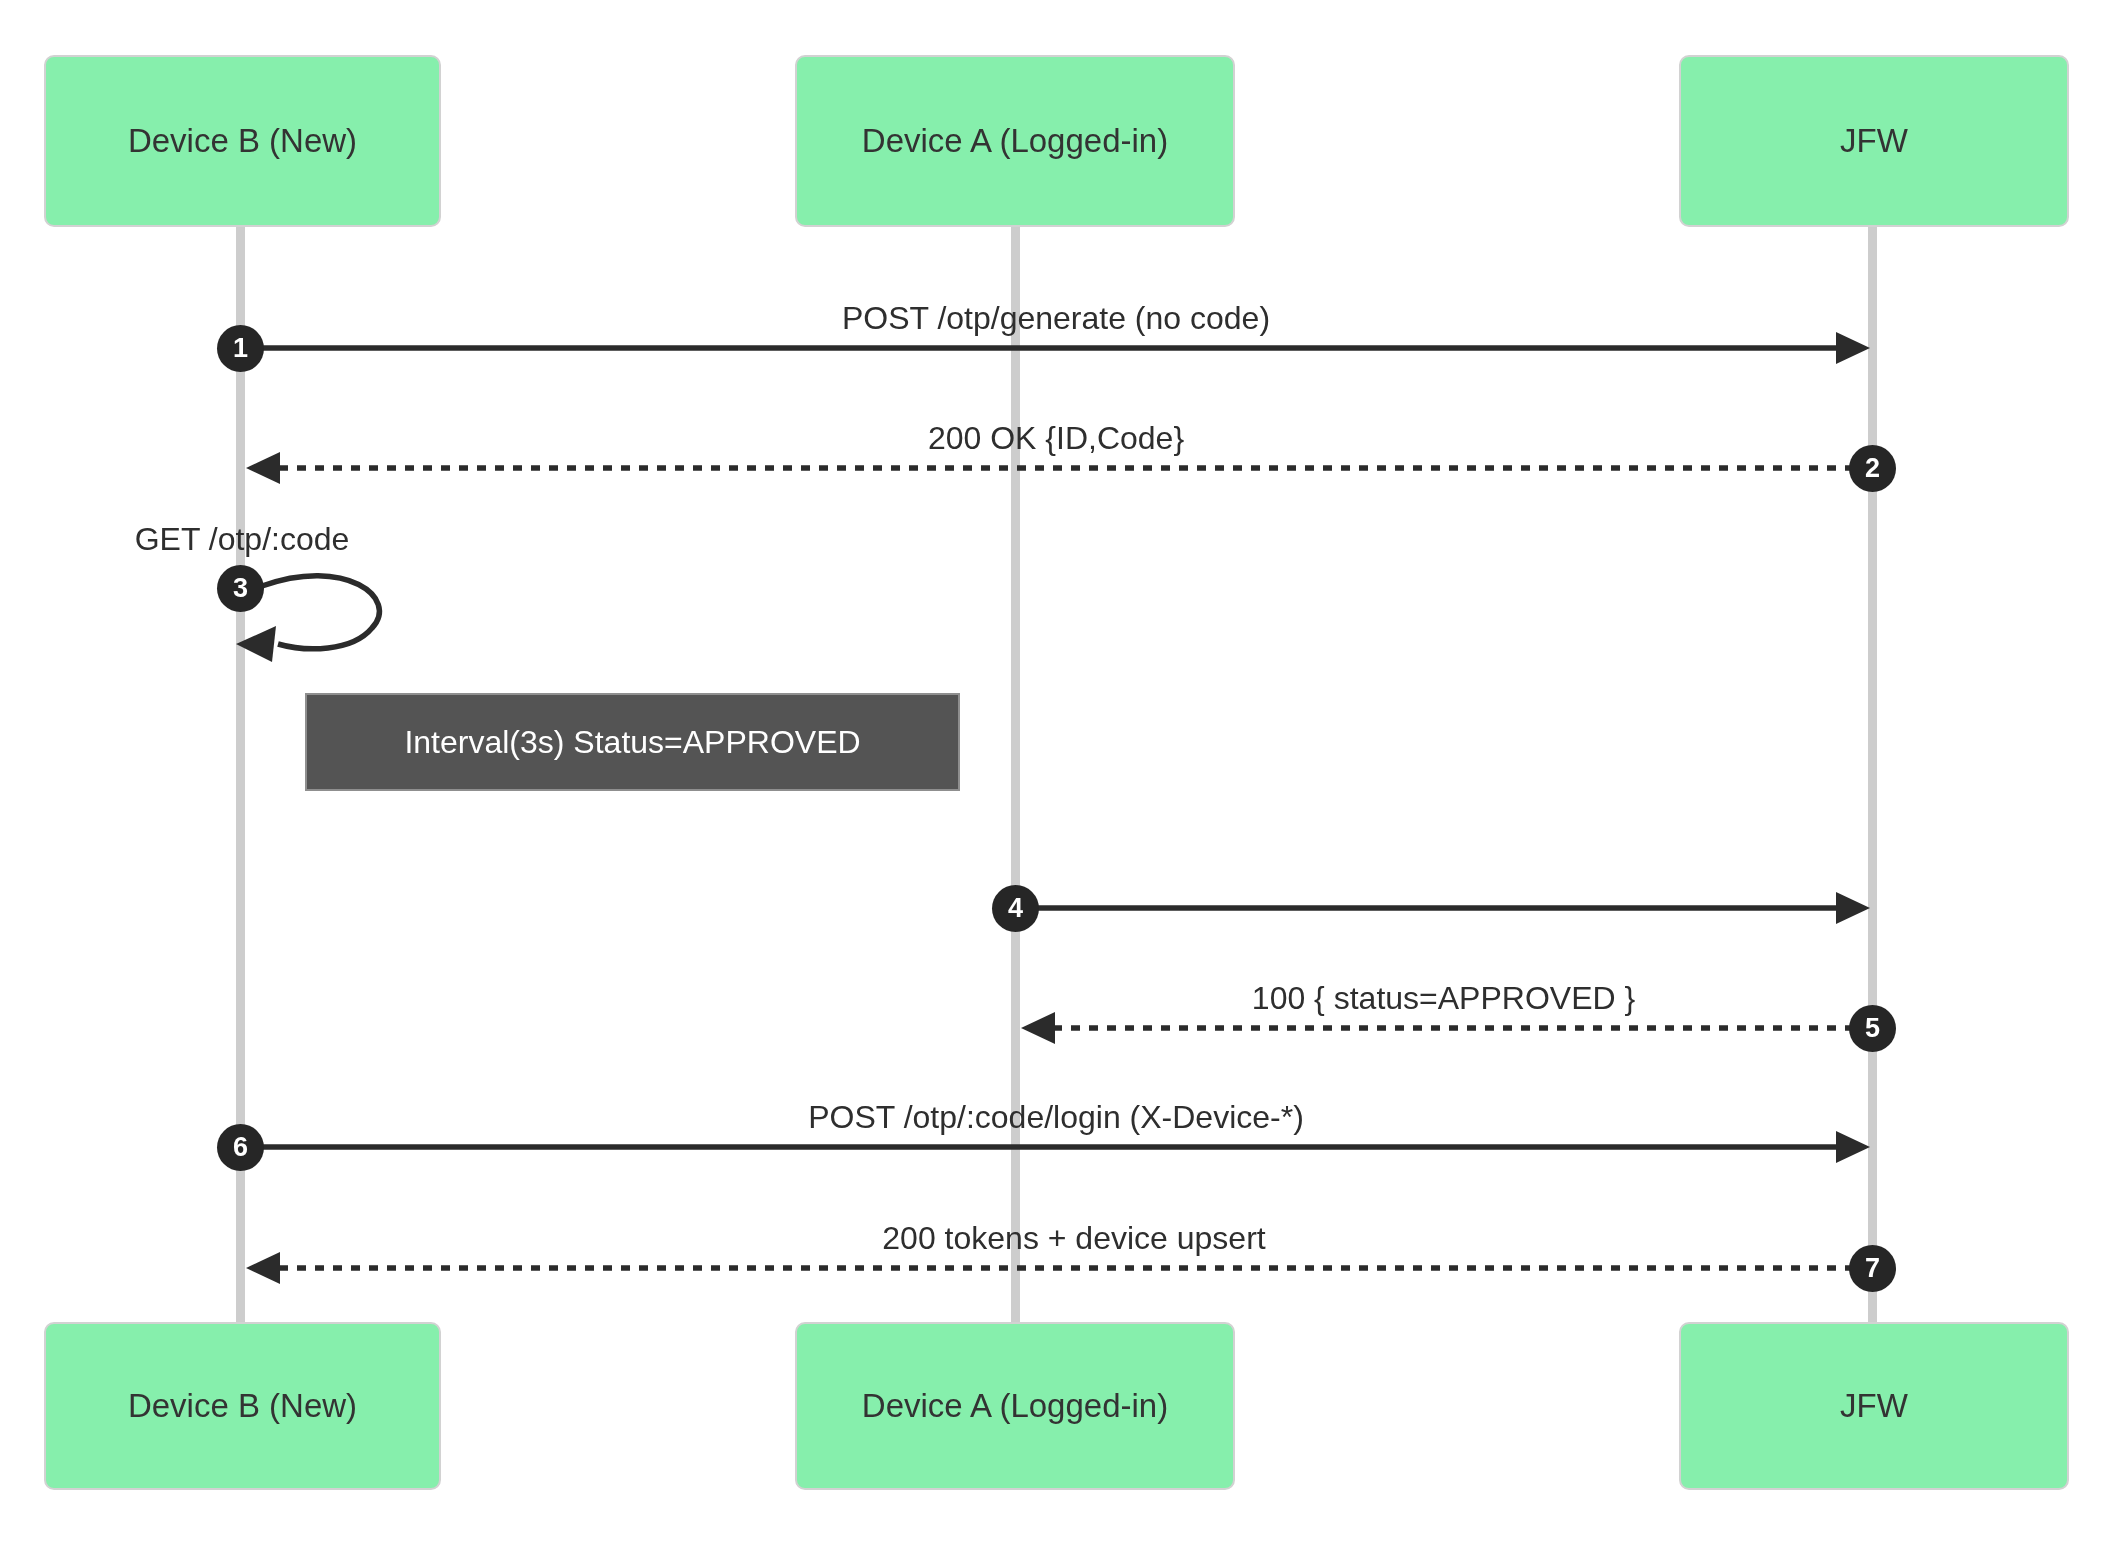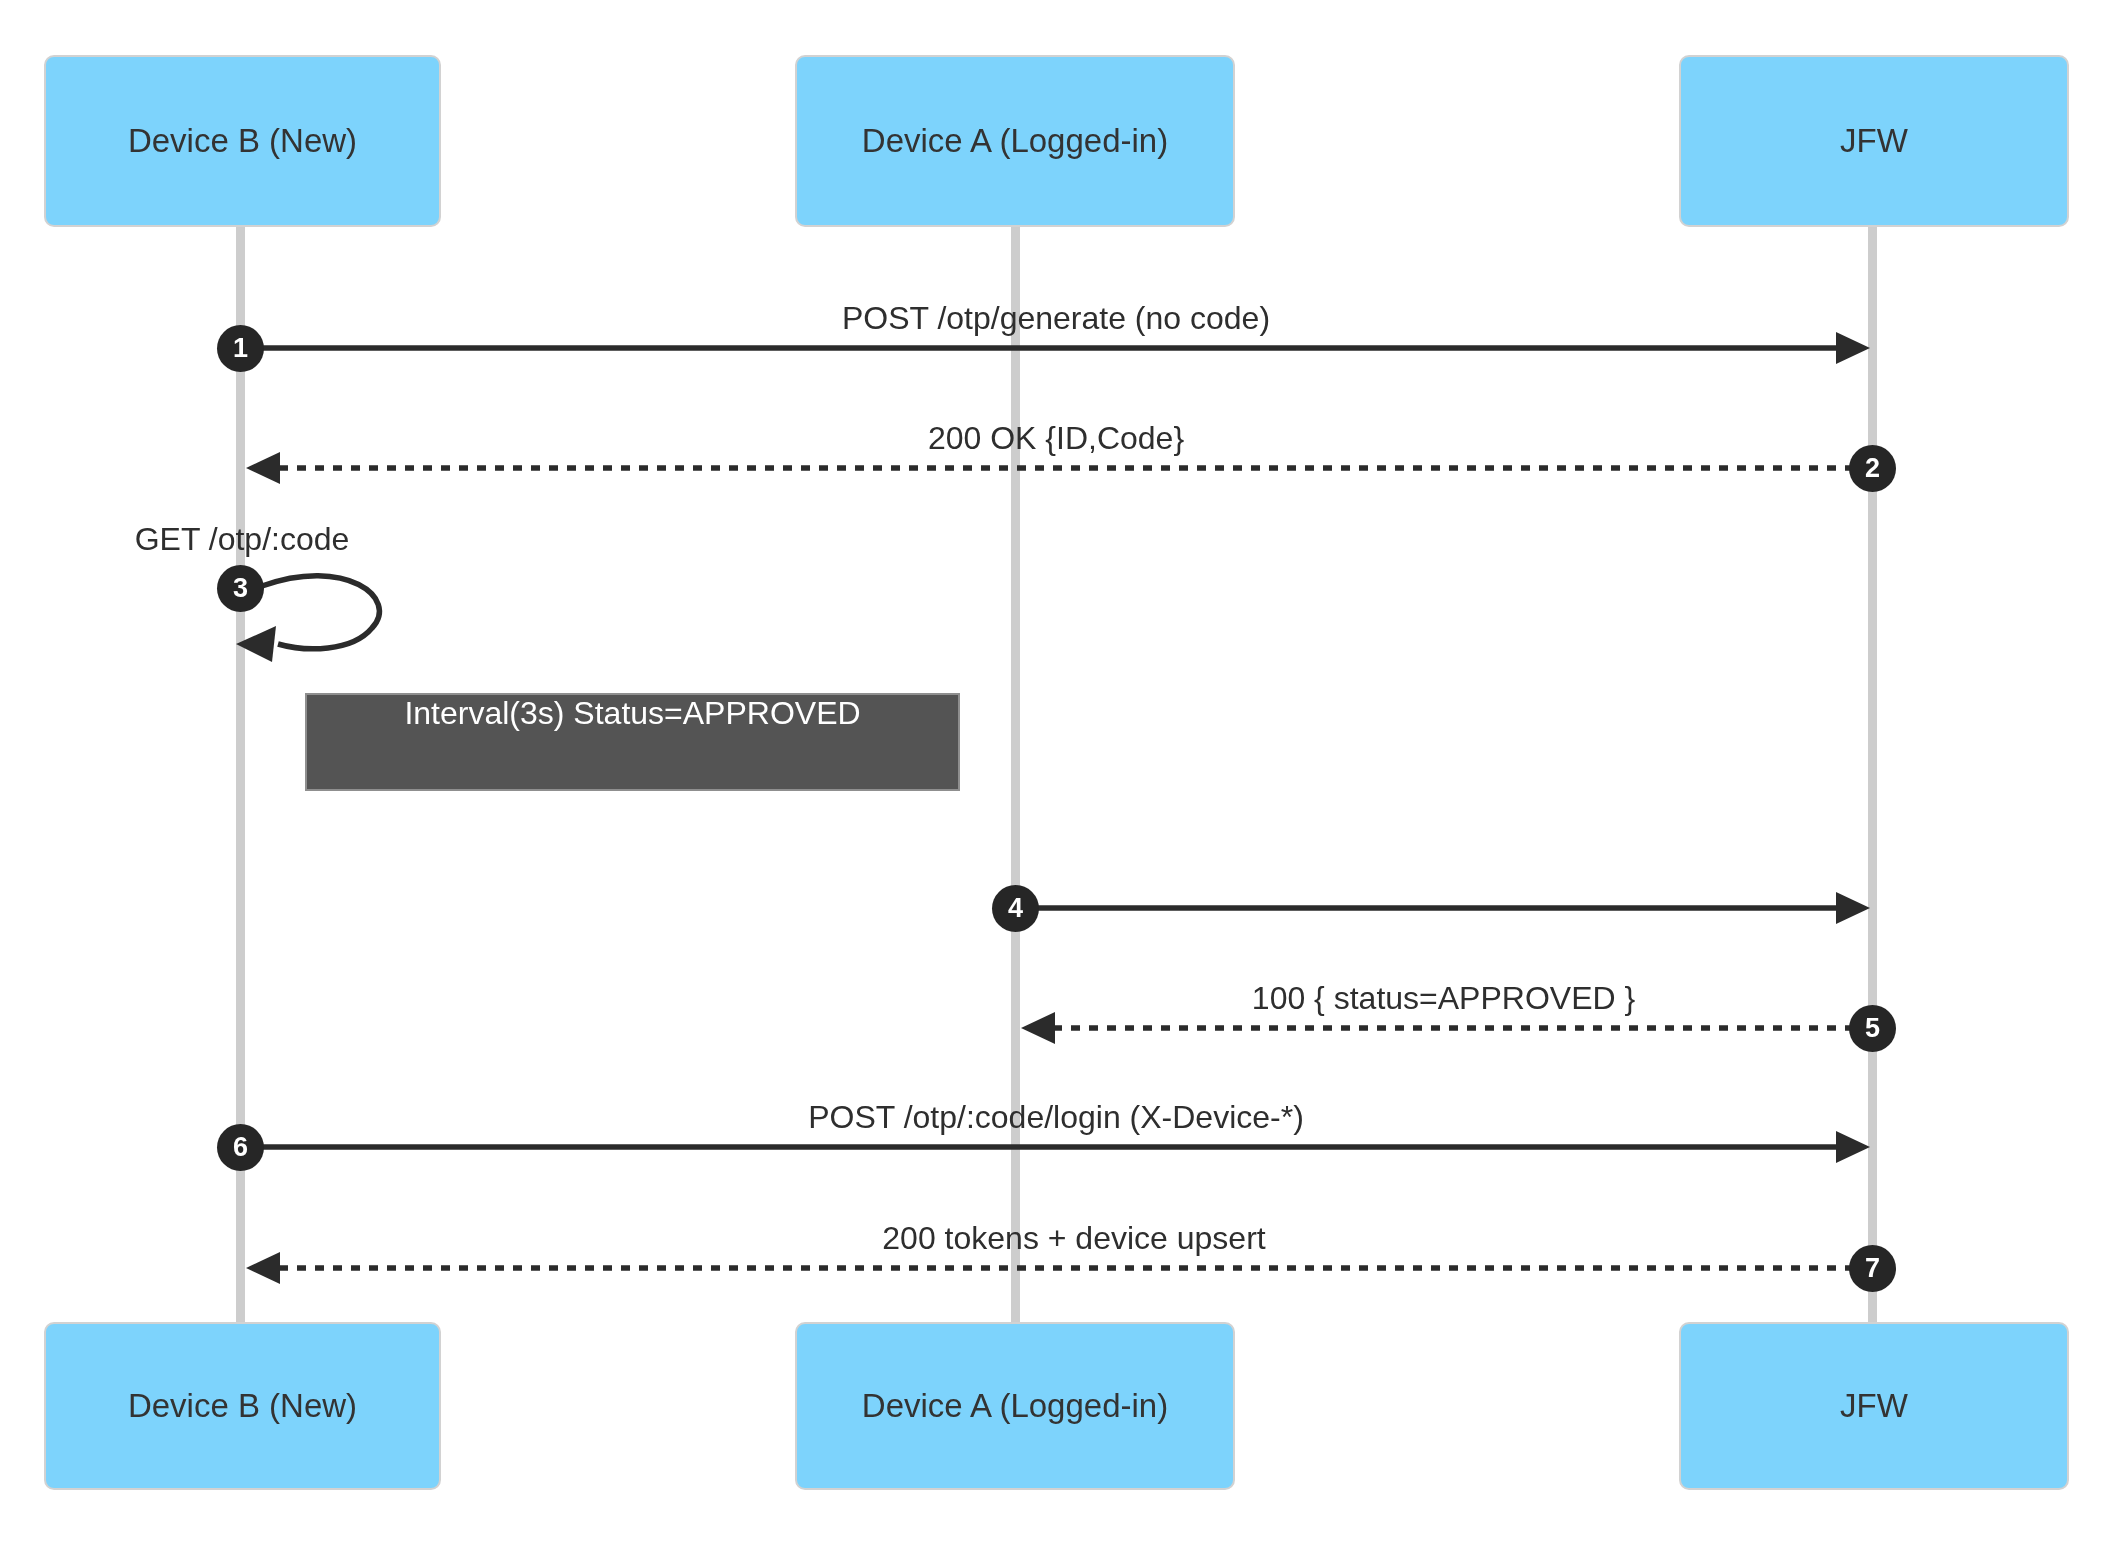--- a/index.html
+++ b/index.html
@@ -10,21 +10,21 @@
   #canvas {
     position: relative;
     width: 2112px;
     height: 1546px;
     background: #ffffff;
     font-family: "Liberation Sans", sans-serif;
     overflow: hidden;
   }
   .actor-box {
     position: absolute;
-    background: #7dd3fc;
+    background: #86efac;
     border: 2px solid #d2d2d2;
     border-radius: 10px;
     display: flex;
     align-items: center;
     justify-content: center;
     font-size: 33px;
     color: #333333;
     box-sizing: border-box;
   }
   .lifeline {
@@ -65,21 +65,21 @@
     position: absolute;
     left: 305px;
     top: 693px;
     width: 655px;
     height: 98px;
     background: #545454;
     border: 2px solid #8f8f8f;
     color: #ffffff;
     font-size: 32px;
     display: flex;
-    align-items: flex-start;
+    align-items: center;
     justify-content: center;
     box-sizing: border-box;
   }
 </style>
 </head>
 <body>
 
 <div id="canvas">
 
   <div class="lifeline" style="left:236px; top:226px; height:1100px;"></div>

